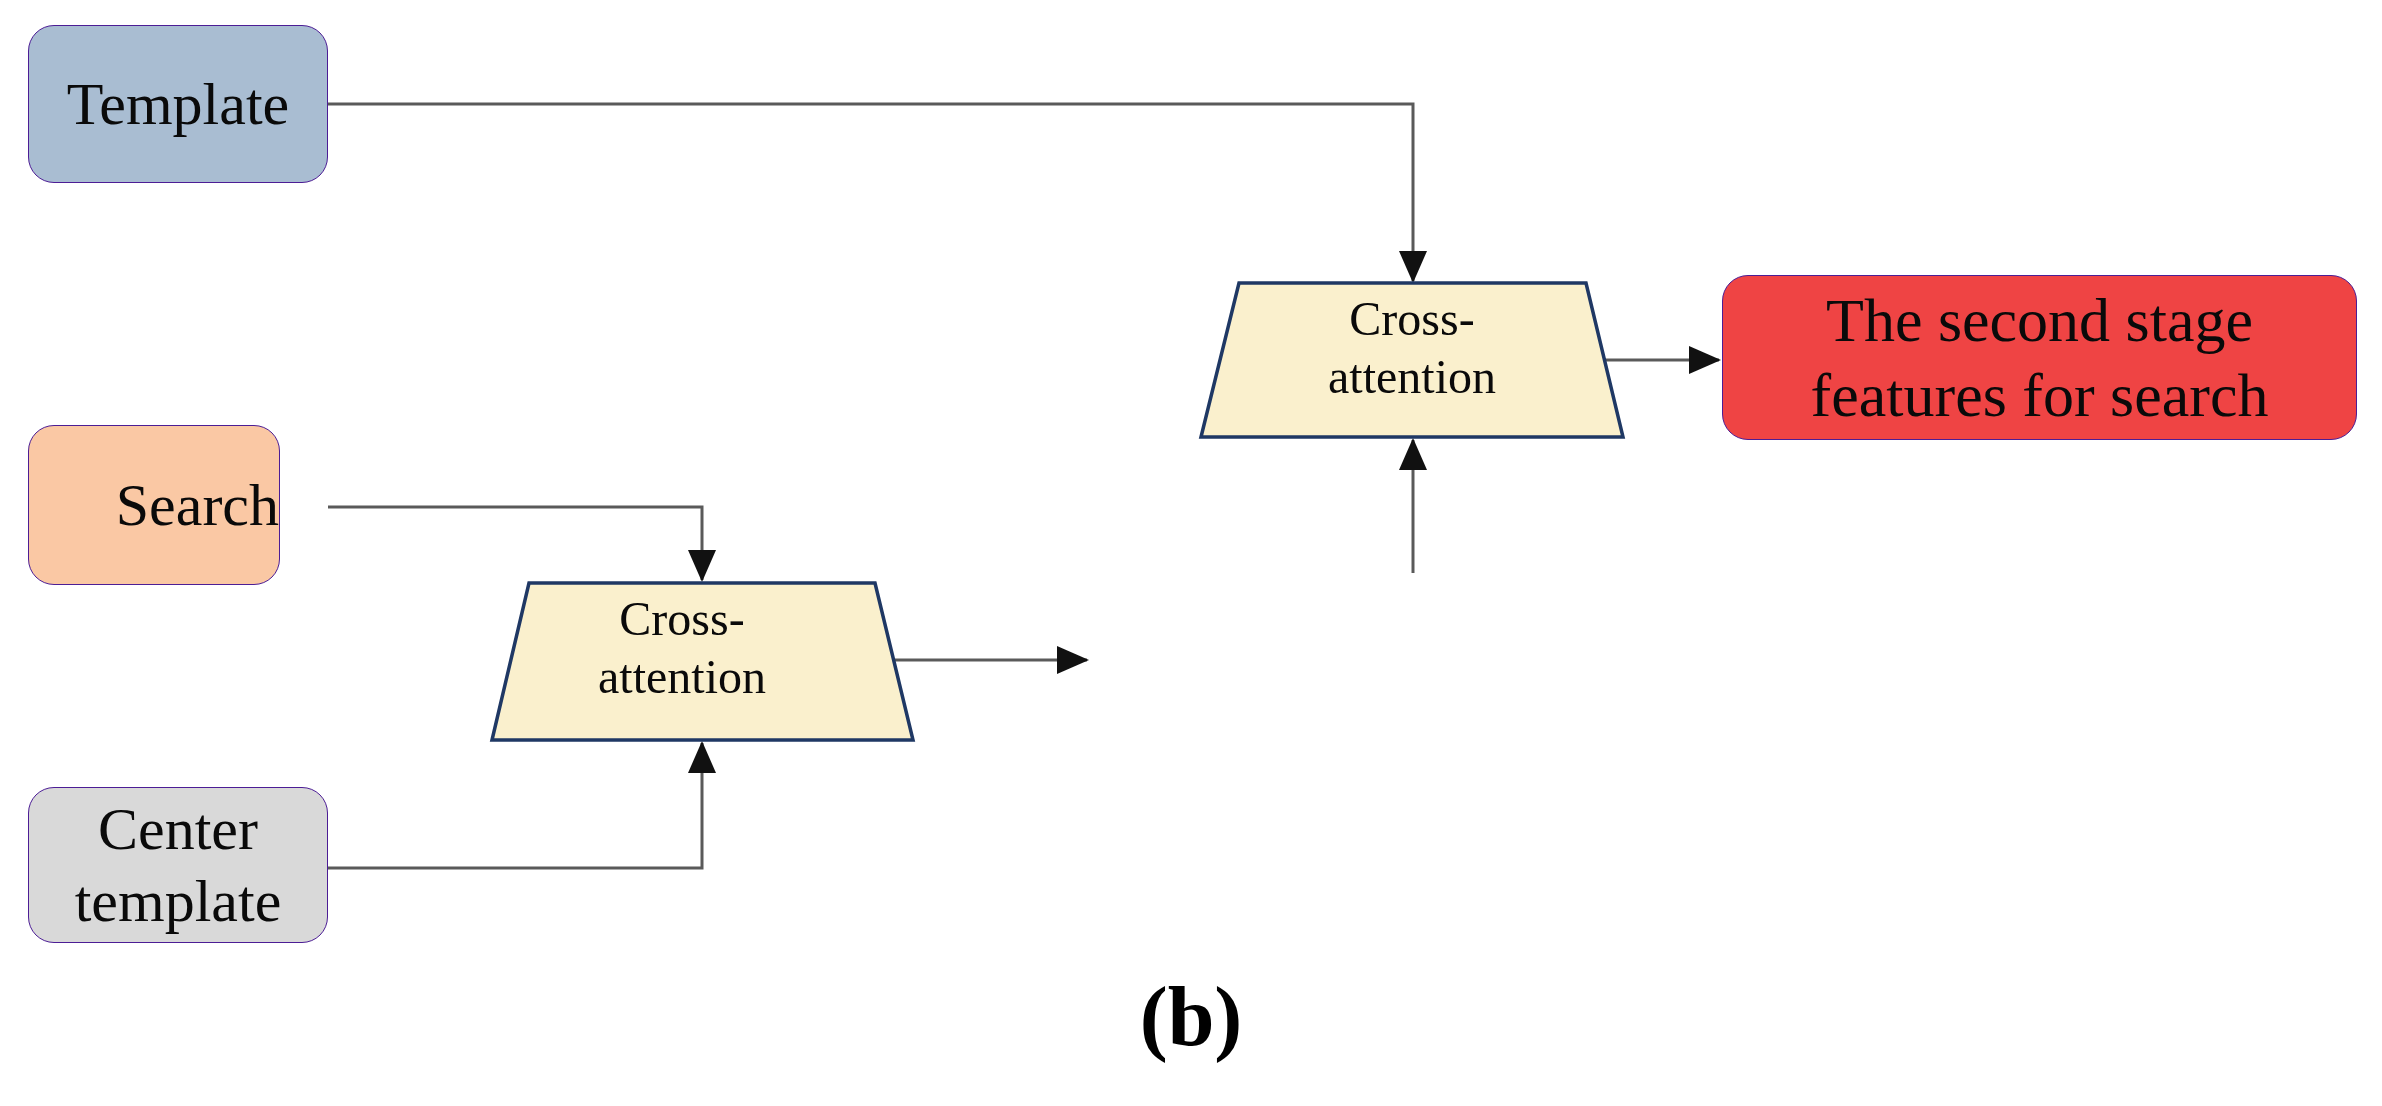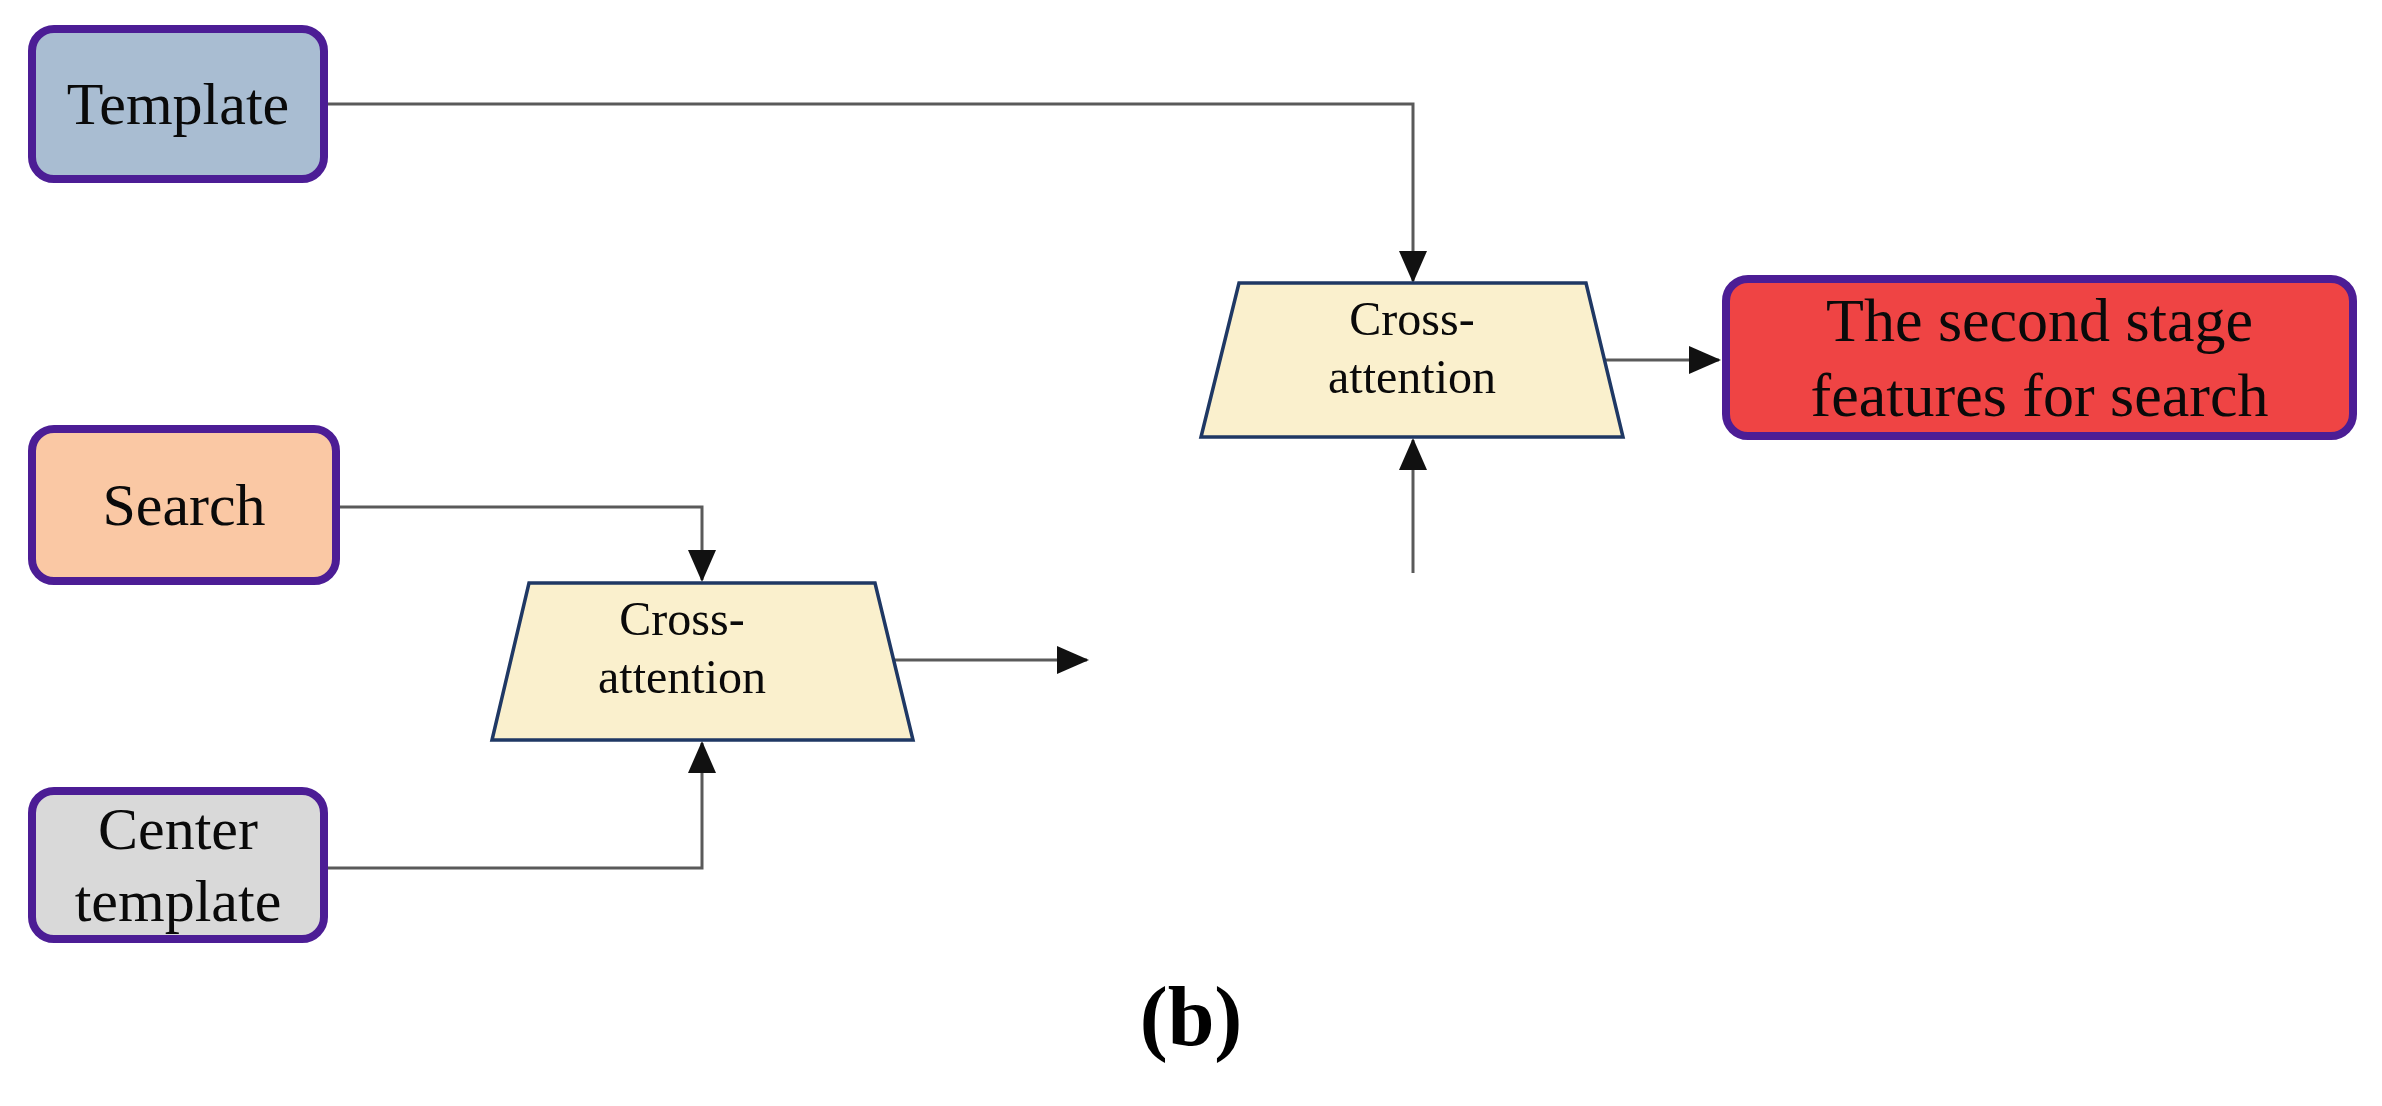--- a/index.html
+++ b/index.html
@@ -18,32 +18,32 @@
   .layer {
     position: absolute;
     left: 0;
     top: 0;
     width: 2382px;
     height: 1106px;
   }
   .node {
     position: absolute;
     box-sizing: border-box;
-    border: 8px solid #4c1d95;
+    border: 1px solid #4c1d95;
     border-radius: 26px;
     display: flex;
     align-items: center;
     justify-content: center;
     text-align: center;
     color: #0a0a0a;
     font-size: 60px;
     line-height: 1.2;
   }
   .node-template        { left: 28px;   top: 25px;  width: 300px; height: 158px; }
-  .node-search          { left: 28px;   top: 425px; width: 312px; height: 160px; }
+  .node-search          { left: 28px;   top: 425px; width: 252px; height: 160px; justify-content: flex-end; }
   .node-center-template { left: 28px;   top: 787px; width: 300px; height: 156px; padding: 0 10px; }
   .node-stage1          { left: 1090px; top: 575px; width: 640px; height: 165px; font-size: 62px; padding: 0 18px; }
   .node-stage2          { left: 1722px; top: 275px; width: 635px; height: 165px; font-size: 62px; padding: 0 30px; }
   .trap-label {
     position: absolute;
     width: 300px;
     text-align: center;
     color: #0a0a0a;
     font-size: 48px;
     line-height: 1.2;

